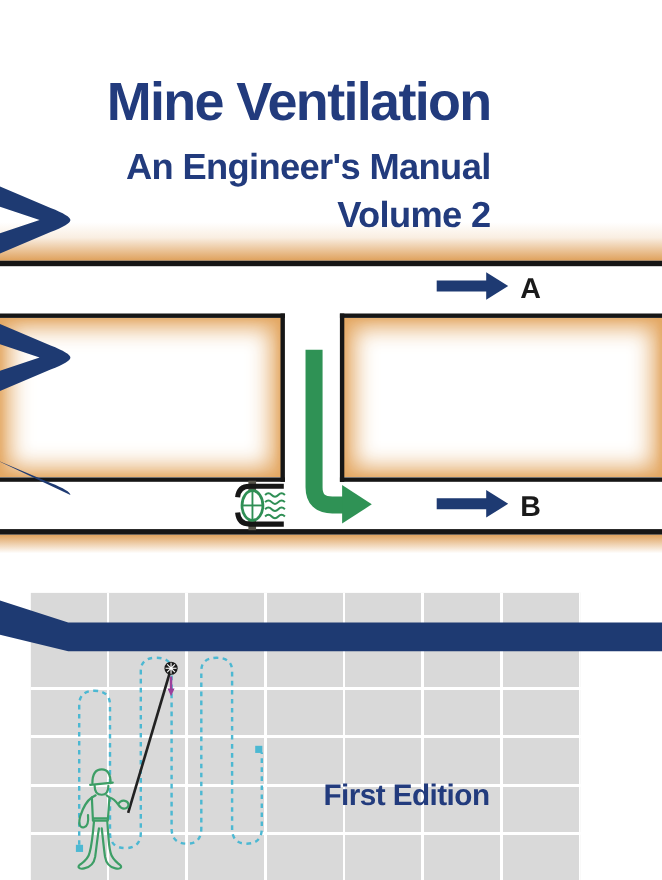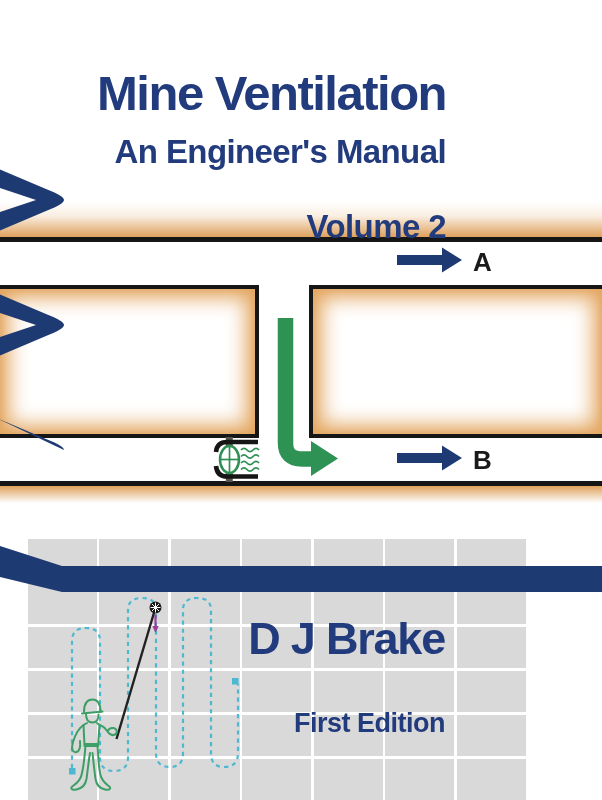--- a/index.html
+++ b/index.html
@@ -16,21 +16,21 @@
     color:#223b7d; line-height:1.05; z-index:6;
   }
   .cover-subtitle {
     top:133px; left:0; right:156px; text-align:right;
     font-size:33px; font-weight:bold; letter-spacing:-0.6px;
     color:#223b7d; z-index:6;
   }
   .cover-volume {
     top:176px; left:0; right:156px; text-align:right;
     font-size:33px; font-weight:bold; letter-spacing:-0.6px;
-    color:#223b7d; z-index:6;margin-top:32px;
+    color:#223b7d; z-index:6;
   }
 
   
   .glow-top {
     left:0; right:0; top:202px; height:35px; z-index:1;
     background:linear-gradient(to bottom, rgba(223,161,92,0) 0%, rgba(223,161,92,0.18) 40%, #dfa15c 100%);
   }
   .wall-top { left:0; right:0; top:237px; height:4.5px; background:#161616; z-index:2; }
 
   .pillar {
@@ -91,21 +91,20 @@
   <div class="abs pillar pillar-left"></div>
   <div class="abs pillar pillar-right"></div>
   <div class="abs wall-bottom"></div>
   <div class="abs glow-bottom"></div>
 
   <div class="abs airway-label label-a">A</div>
   <div class="abs airway-label label-b">B</div>
 
   <div class="abs grid-panel"></div>
 
-  <div class="abs author-name">D J Brake</div>
   <div class="abs edition-label">First Edition</div>
 
   <svg class="abs artwork" width="602" height="800" viewBox="0 0 602 800" xmlns="http://www.w3.org/2000/svg">
 
     <g fill="#1e3a72">
       <path d="M-6,167 L46,189 Q64,196 64,200 Q64,204 46,211 L-6,233 L-6,214 L36,200 L-6,186 Z"></path>
       <path d="M-6,292 L46,314 Q64,321 64,325 Q64,329 46,336 L-6,358 L-6,339 L36,325 L-6,311 Z"></path>
       <path d="M-6,417 L46,439 Q64,446 64,450 Qq64,454 64,454 Q64,454 46,461 L-6,483 L-6,464 L36,450 L-6,436 Z"></path>
     </g>
 

